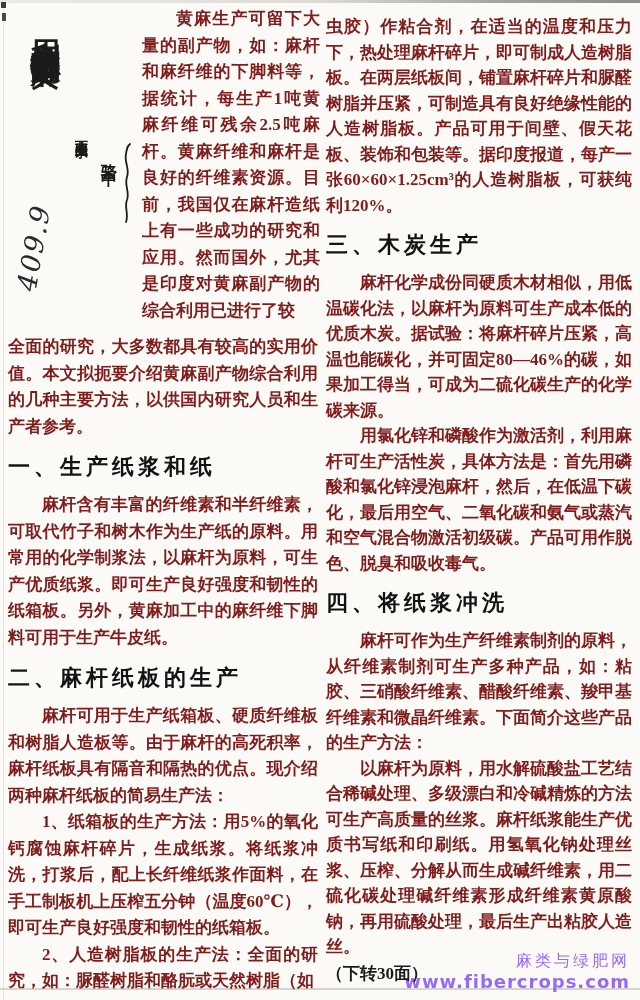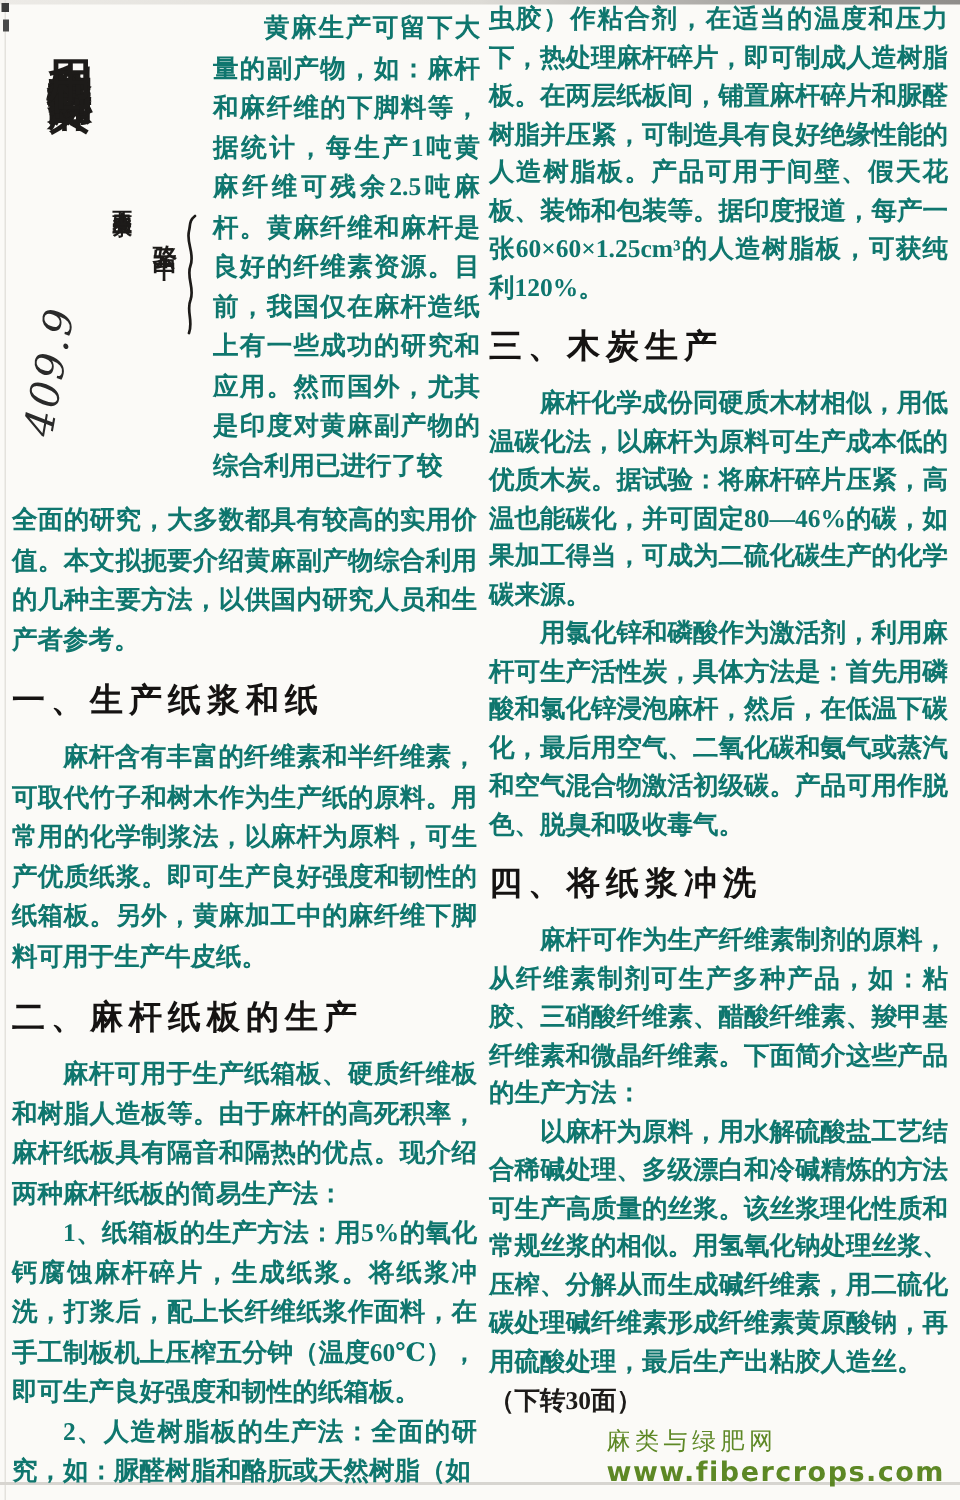--- a/index.html
+++ b/index.html
@@ -28,35 +28,35 @@
     writing-mode:vertical-rl; text-orientation:upright;
     font-size:16px; font-weight:bold; letter-spacing:4px; }
   .brace { position:absolute; left:111px; top:142px; }
   .handwrite { position:absolute; left:-18px; top:232px;
     font-family:"DejaVu Serif",serif; font-style:italic;
     font-size:27px; letter-spacing:2px; color:#2a2a2a;
     transform:rotate(-80deg); }
 
   
   .body { margin:0; font-size:17px; line-height:26.5px; text-align:justify;
-    font-weight:bold; color:#0f766e; }
+    font-weight:bold; color:#7f1d1d; }
   .indent { text-indent:2em; }
   .sec { margin:12px 0 10px 0; font-size:22px; font-weight:bold;
     letter-spacing:4px; color:#151312; }
   .runin { font-weight:bold;margin-top:28px; }
   .sub-head { font-weight:bold; }
   .intro-narrow { position:absolute; left:134px; top:6px; width:178px; }
   .col-left  { position:absolute; left:8px;   top:334px; width:310px; }
-  .col-right { position:absolute; left:326px; top:0;  width:306px; }
+  .col-right { position:absolute; left:326px; top:14px;  width:306px; }
   .col-right .body { line-height:25.5px; }
   .note { margin:2px 16px 0 0; text-align:left; font-size:17px; font-weight:bold; }
 
   
-  .watermark { position:absolute; right:10px; top:951px; text-align:left;
-    color:#4d7c0f; line-height:1.25; font-family:"DejaVu Sans",sans-serif; opacity:.9; }
+  .watermark { position:absolute; right:10px; top:951px; text-align:right;
+    color:#8b5cf6; line-height:1.25; font-family:"DejaVu Sans",sans-serif; opacity:.9; }
   .wm1 { font-size:16px; letter-spacing:3px; }
   .wm2 { font-size:18px; letter-spacing:1px;font-weight:bold; }
 </style>
 </head>
 <body>
 
 <div class="page">
 
   <div class="edge-top"></div>
   <div class="edge-left"></div>
@@ -94,18 +94,18 @@
 
   <div class="col-right">
     <p class="body">虫胶）作粘合剂，在适当的温度和压力下，热处理麻杆碎片，即可制成人造树脂板。在两层纸板间，铺置麻杆碎片和脲醛树脂并压紧，可制造具有良好绝缘性能的人造树脂板。产品可用于间壁、假天花板、装饰和包装等。据印度报道，每产一张60×60×1.25cm³的人造树脂板，可获纯利120%。</p>
 
     <h2 class="sec">三、木炭生产</h2>
     <p class="body indent">麻杆化学成份同硬质木材相似，用低温碳化法，以麻杆为原料可生产成本低的优质木炭。据试验：将麻杆碎片压紧，高温也能碳化，并可固定80—46%的碳，如果加工得当，可成为二硫化碳生产的化学碳来源。</p>
     <p class="body indent">用氯化锌和磷酸作为激活剂，利用麻杆可生产活性炭，具体方法是：首先用磷酸和氯化锌浸泡麻杆，然后，在低温下碳化，最后用空气、二氧化碳和氨气或蒸汽和空气混合物激活初级碳。产品可用作脱色、脱臭和吸收毒气。</p>
 
     <h2 class="sec">四、将纸浆冲洗</h2>
     <p class="body indent">麻杆可作为生产纤维素制剂的原料，从纤维素制剂可生产多种产品，如：粘胶、三硝酸纤维素、醋酸纤维素、羧甲基纤维素和微晶纤维素。下面简介这些产品的生产方法：</p>
-    <p class="body indent">以麻杆为原料，用水解硫酸盐工艺结合稀碱处理、多级漂白和冷碱精炼的方法可生产高质量的丝浆。该丝浆理化性质和常规丝浆的相似。用氢氧化钠处理丝浆、压榨、分解从而生成碱纤维素，用二硫化碳处理碱纤维素形成纤维素黄原酸钠，再用硫酸处理，最后生产出粘胶人造丝。</p>
+    <p class="body indent">以麻杆为原料，用水解硫酸盐工艺结合稀碱处理、多级漂白和冷碱精炼的方法可生产高质量的丝浆。麻杆纸浆能生产优质书写纸和印刷纸。用氢氧化钠处理丝浆、压榨、分解从而生成碱纤维素，用二硫化碳处理碱纤维素形成纤维素黄原酸钠，再用硫酸处理，最后生产出粘胶人造丝。</p>
 
     <p class="note">（下转30面）</p>
   </div>
 
 </div>
 
 </body></html>

